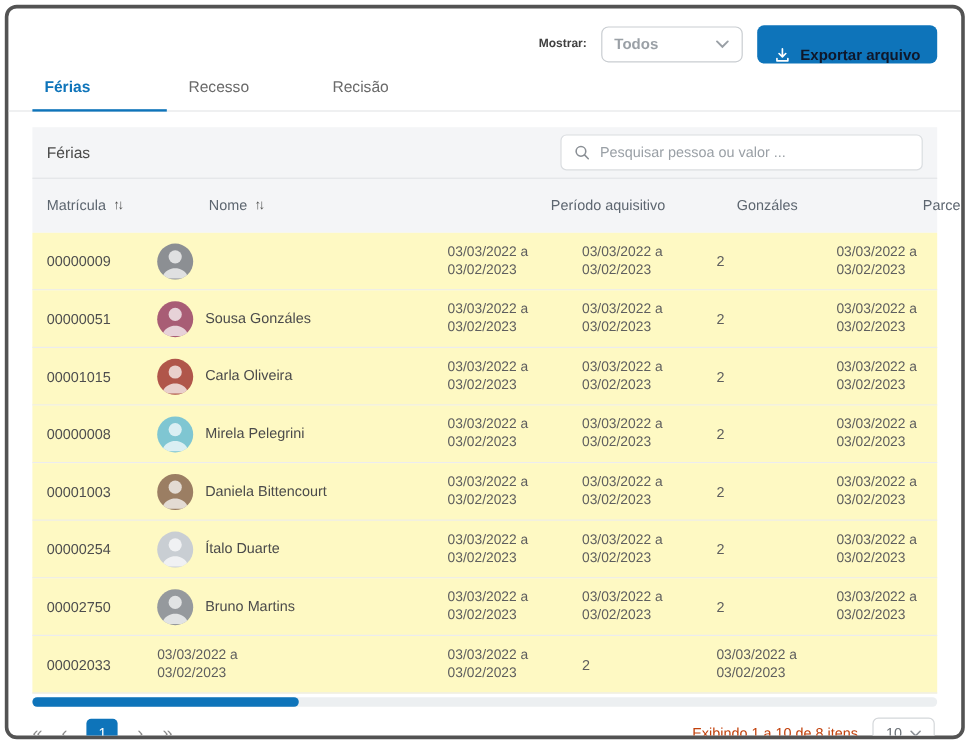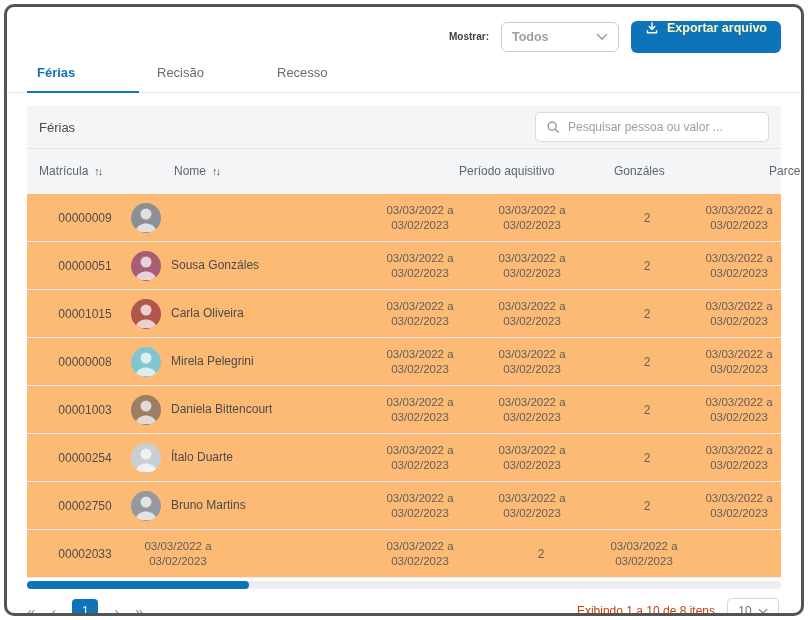--- a/index.html
+++ b/index.html
@@ -24,23 +24,23 @@
   }
   .show-label { font-size: 10px; font-weight: bold; color: #414141; }
   .filter-select {
     width: 118px; height: 30px;
     border: 1px solid #c9cdd1; border-radius: 6px; background: #fff;
     display: flex; align-items: center; justify-content: space-between;
     padding: 0 10px; cursor: pointer; font-weight: bold;
   }
   .filter-select .val { font-size: 12.5px; color: #9aa0a6; }
   .export-btn {
-    height: 32px; background: var(--accent); color: #fef9c3;
+    height: 32px; background: var(--accent); color: #0f172a;
     border: none; border-radius: 6px; padding: 0 14px;
-    display: flex; align-items: flex-start; gap: 8px;
+    display: flex; align-items: flex-end; gap: 8px;
     font-family: inherit; font-size: 12.5px; font-weight: bold; cursor: pointer;
   }
   
   .tabs {
     display: flex; padding: 0 20px; margin-top: 4px;
     border-bottom: 1px solid #e4e6e8;
   }
   .tab {
     width: 112px; margin-right: 8px; padding: 8px 0 11px 10px;
     font-size: 13px; color: #6a6a6a; cursor: pointer;
@@ -49,21 +49,21 @@
   .tab.active { color: var(--accent); font-weight: bold; border-bottom-color: var(--accent); }
   
   .table-wrap { margin: 13px 20px 0 20px; }
   .panel-head {
     background: #f4f5f7; height: 42px;
     display: flex; justify-content: space-between; align-items: center;
     padding: 0 12px;
   }
   .panel-title { font-size: 13px; color: #4a4a4a; }
   .search-box {
-    width: 234px; height: 30px; background: #fff;
+    width: 302px; height: 30px; background: #fff;
     border: 1px solid #dadde0; border-radius: 5px;
     display: flex; align-items: center; gap: 8px; padding: 0 10px; margin-left: 17px;
   }
   .search-box input {
     border: none; outline: none; flex: 1; font-family: inherit;
     font-size: 12px; color: #555; background: transparent;
   }
   .search-box input::placeholder { color: #9aa0a6; }
   .grid-row {
     display: grid;
@@ -71,21 +71,21 @@
     align-items: center; padding-left: 12px;
   }
   .header-row {
     background: #f4f5f7; border-top: 1px solid #e1e4e7;
     height: 46px; color: #5d6670; font-size: 12px; gap: 43px;
   }
   .th { display: flex; align-items: center; gap: 6px; padding-right: 8px; line-height: 1.25; }
   .sort { font-size: 11px; color: #4c4c4c; letter-spacing: -2px; white-space: nowrap; cursor: pointer; }
   .row {
     height: 48px; border-bottom: 1px solid #ececee;
-    font-size: 12px; color: #4e4e4e; background: #fdba74; text-align: center;
+    font-size: 12px; color: #4e4e4e; background: #fef9c3;
   }
   .name-cell { display: flex; align-items: center; gap: 10px; padding-right: 8px; }
   .name-cell .nm { max-width: 148px; line-height: 1.3; color: #4b4b4b; }
   .avatar {
     width: 30px; height: 30px; border-radius: 50%; flex: 0 0 30px;
     overflow: hidden; display: flex; align-items: flex-end; justify-content: center;
   }
   .period { max-width: 94px; line-height: 1.3; color: #5e5e5e; font-size: 11.5px; }
   .parcelas { color: #5e5e5e; }
   
@@ -136,22 +136,22 @@
             <path d="M8 2v7.2M4.8 6.4L8 9.6l3.2-3.2" fill="none" stroke="#fff" stroke-width="1.6" stroke-linecap="round" stroke-linejoin="round"></path>
             <path d="M2.8 11.2v2.2h10.4v-2.2" fill="none" stroke="#fff" stroke-width="1.6" stroke-linecap="round" stroke-linejoin="round"></path>
           </svg>
       </span>
       <span>Exportar arquivo</span>
     </button>
   </div>
 
   <div class="tabs">
     <div class="tab active">Férias</div>
+    <div class="tab">Recesso</div>
     <div class="tab">Recisão</div>
-    <div class="tab">Recesso</div>
   </div>
 
   <div class="table-wrap">
 
     <div class="panel-head">
       <span class="panel-title">Férias</span>
       <div class="search-box">
         <span class="icon">
           <svg width="14" height="14" viewBox="0 0 16 16">
               <circle cx="7" cy="7" r="4.6" fill="none" stroke="#8a8f95" stroke-width="1.5"></circle>

